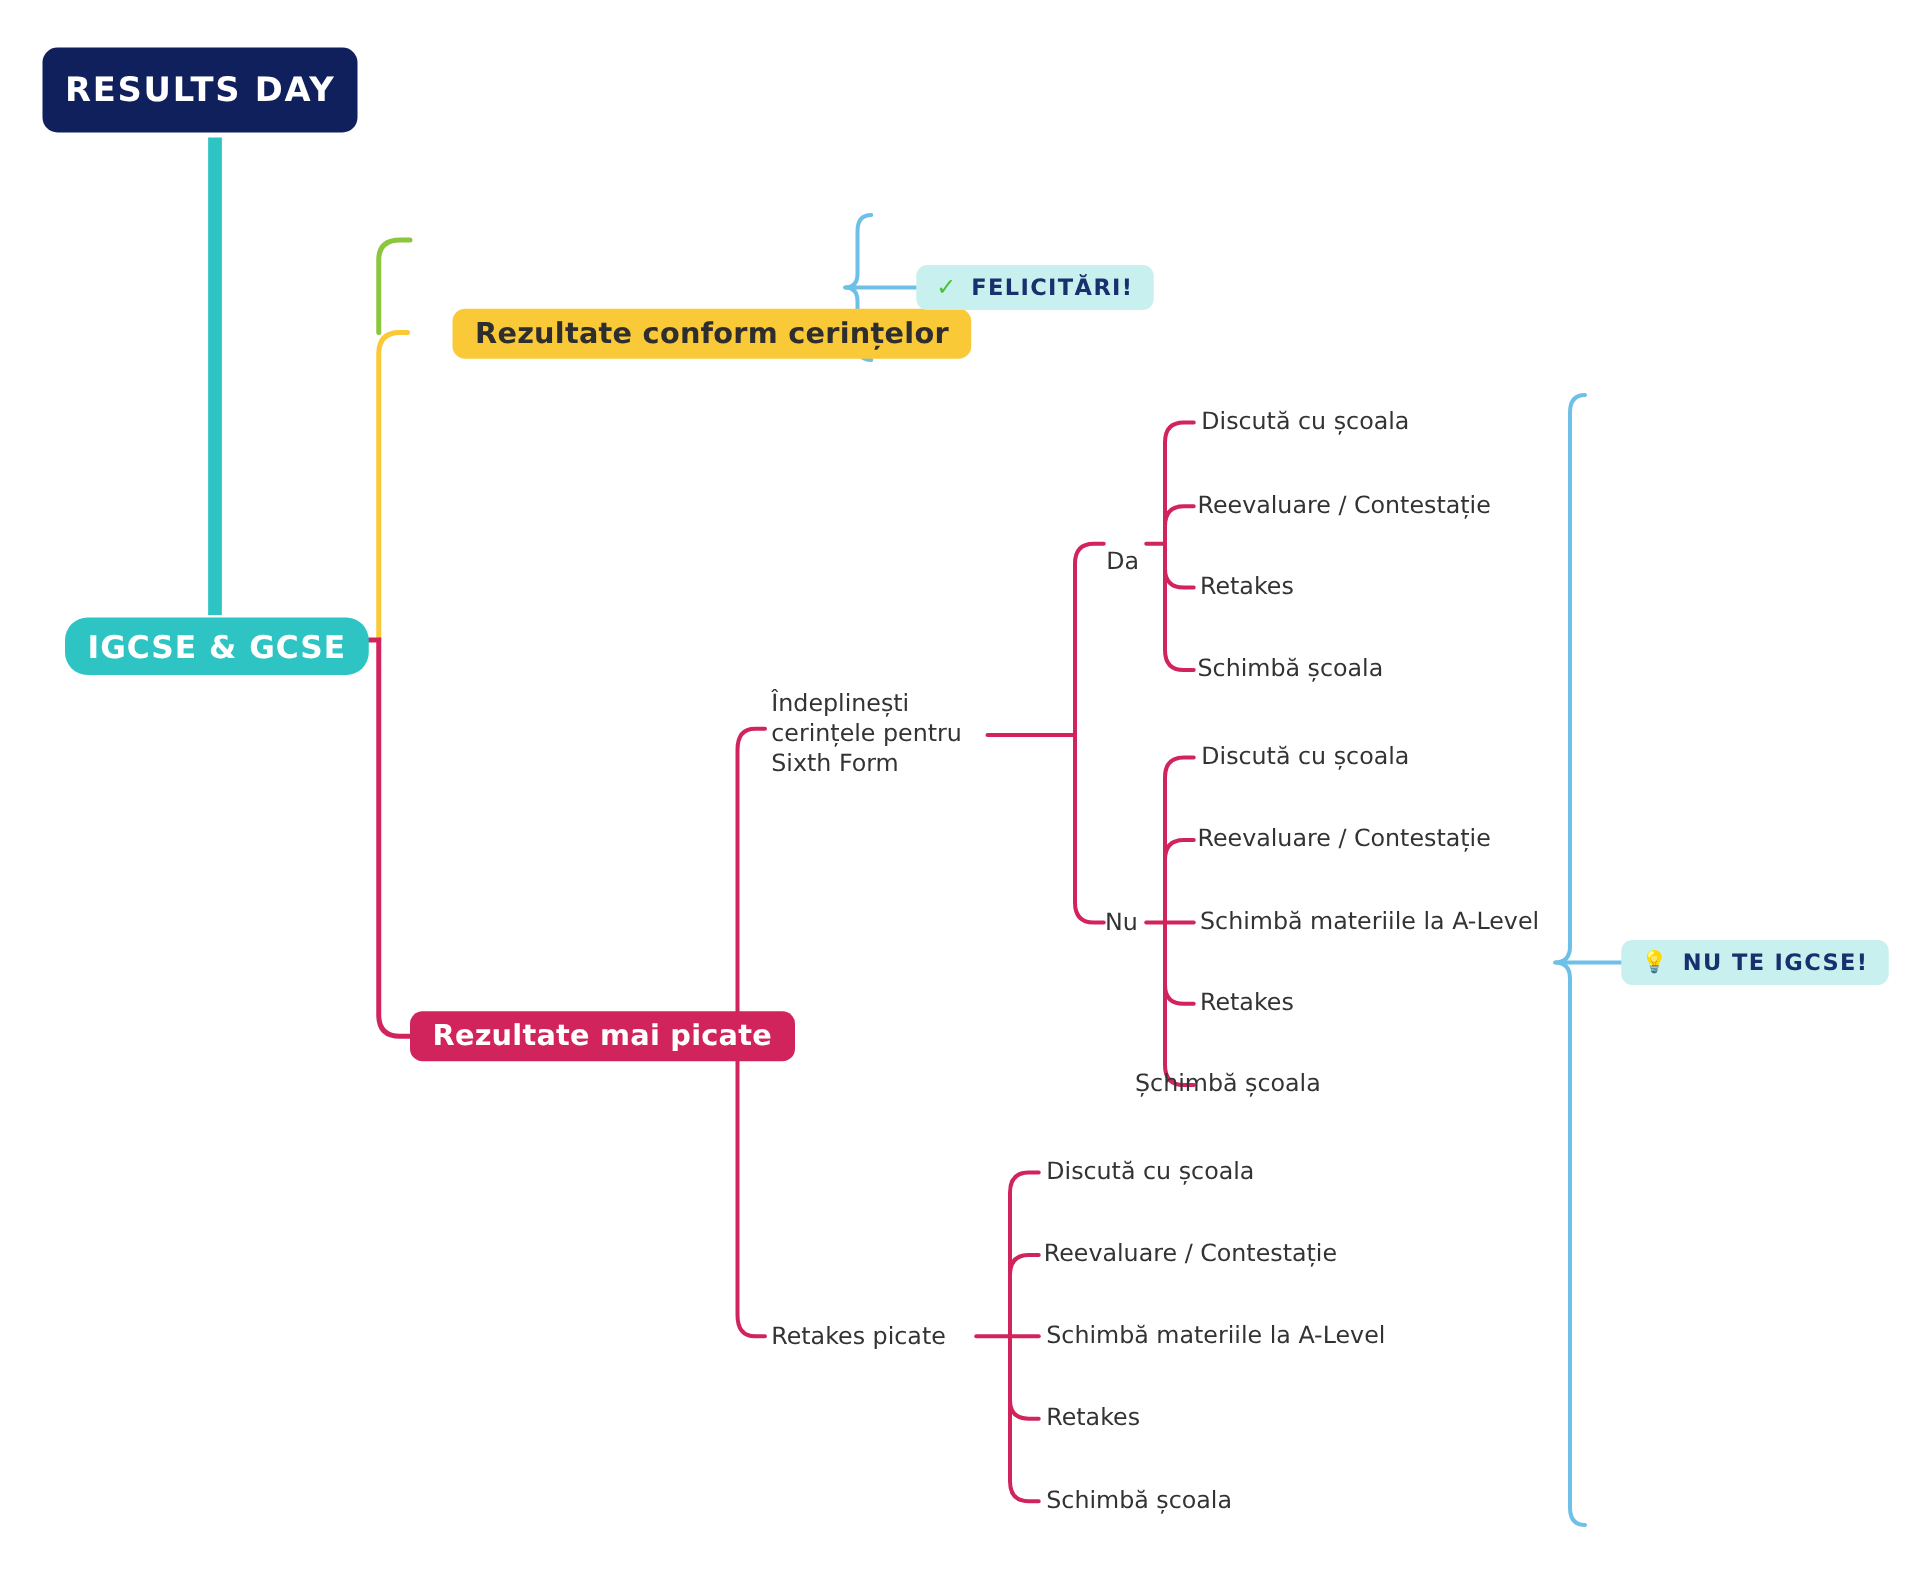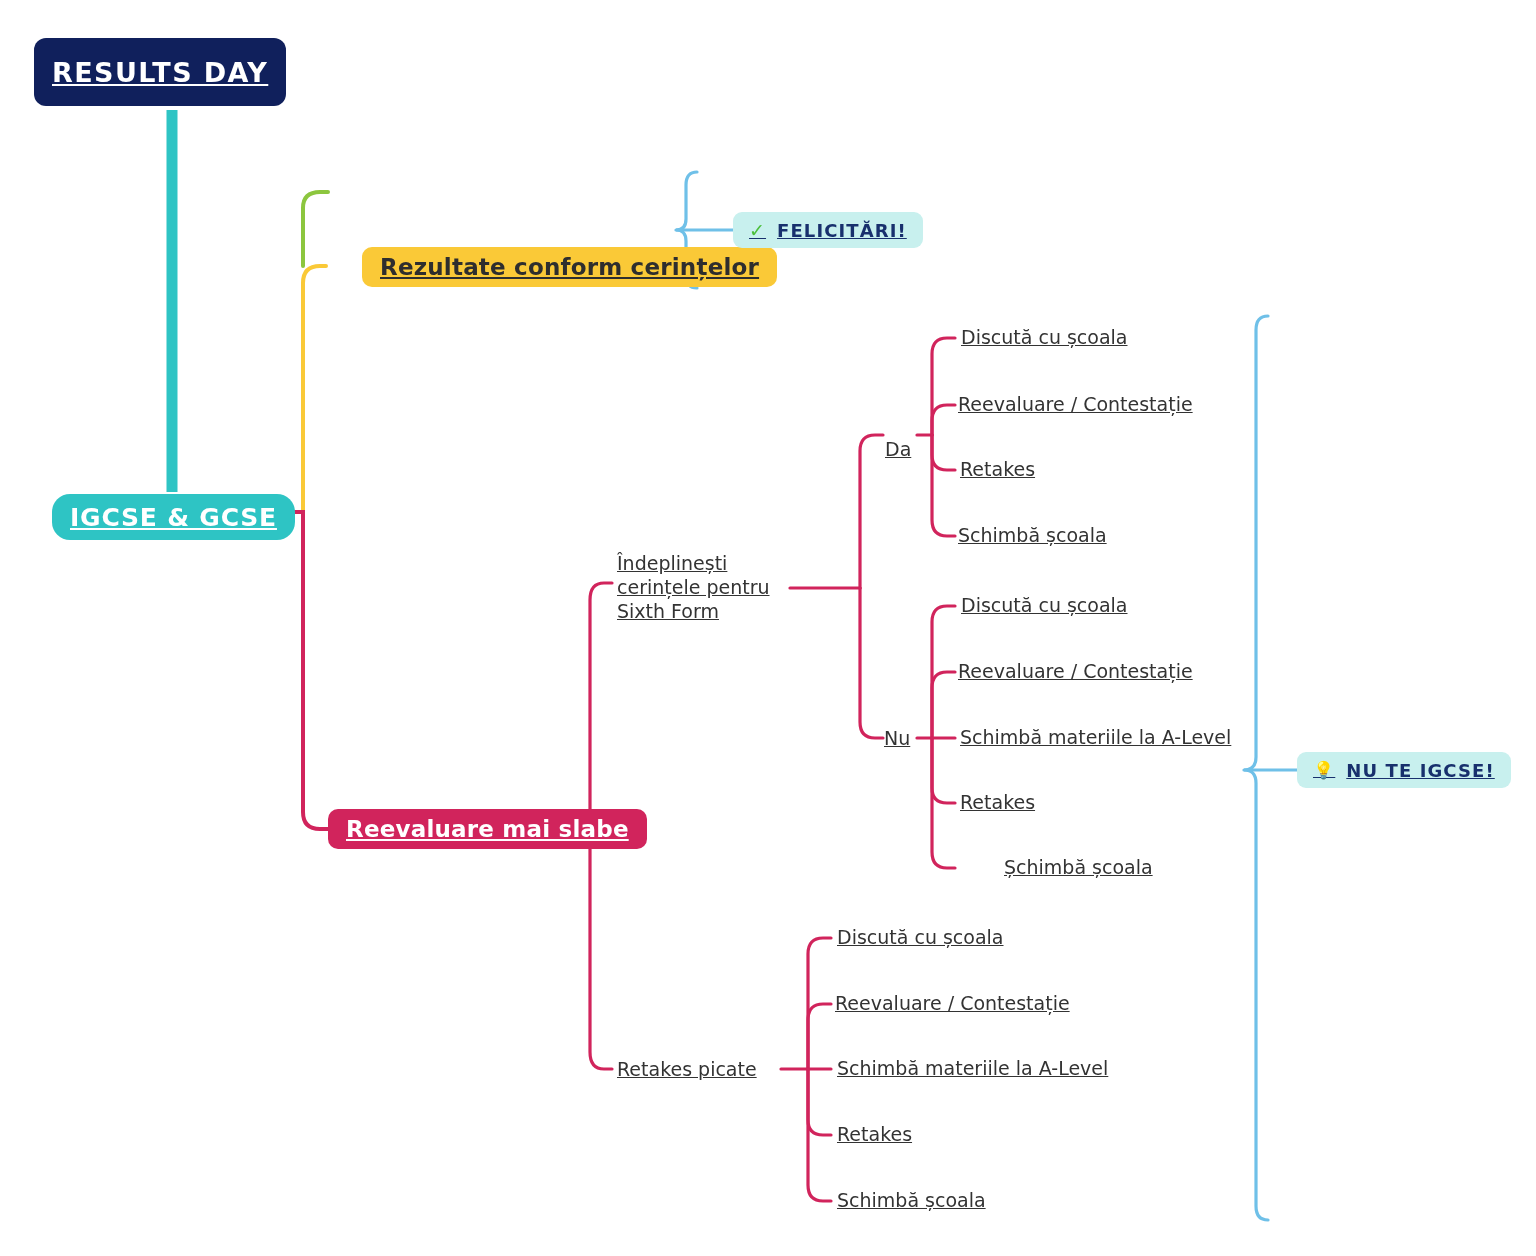--- a/index.html
+++ b/index.html
@@ -5,21 +5,21 @@
   html,body{margin:0;padding:0;}
   body{
     width:1536px;height:1256px;
     background:#ffffff;
     font-family:"DejaVu Sans","Liberation Sans",sans-serif;
     position:relative;overflow:hidden;
   }
   #canvas{position:absolute;inset:0;width:1536px;height:1256px;}
   svg#wires{position:absolute;left:0;top:0;width:1536px;height:1256px;pointer-events:none;}
 
-  .node{position:absolute;box-sizing:border-box;display:flex;align-items:center;text-decoration:underline;}
+  .node{position:absolute;box-sizing:border-box;display:flex;align-items:center;}
 
   .pill{
     border-radius:10px;
     padding:0 18px;
     font-weight:700;
     letter-spacing:.2px;
     white-space:nowrap;
   }
   .pill.root{
     background:#10205c;color:#ffffff;
@@ -122,21 +122,21 @@
   <div class="node pill amber" style="left:326px;top:247px;height:40px;margin-left:36px;">
     <span>Rezultate conform cerințelor</span>
   </div>
 
   <div class="node badge" style="left:733px;top:212px;height:36px;">
     <span class="check">✓</span>
     <span>FELICITĂRI!</span>
   </div>
 
   <div class="node pill crimson" style="left:328px;top:809px;height:40px;">
-    <span>Reevaluare mai slabe</span>
+    <span>Rezultate mai picate</span>
   </div>
 
   <div class="node badge" style="left:1297px;top:752px;height:36px;">
     <span class="gi">💡</span>
     <span>NU TE IGCSE!</span>
   </div>
 
   <div class="node leaf multi" style="left:617px;top:546px;height:78px;align-items:flex-end;">
     <span>Îndeplinești
 cerințele pentru
@@ -168,21 +168,21 @@
   </div>
   <div class="node leaf" style="left:958px;top:659px;height:26px;">
     <span>Reevaluare / Contestație</span>
   </div>
   <div class="node leaf" style="left:960px;top:725px;height:26px;">
     <span>Schimbă materiile la A-Level</span>
   </div>
   <div class="node leaf" style="left:960px;top:790px;height:26px;">
     <span>Retakes</span>
   </div>
-  <div class="node leaf" style="left:1004px;top:855px;height:26px;align-items:center;">
+  <div class="node leaf" style="left:908px;top:855px;height:26px;align-items:center;">
     <span>Șchimbă școala</span>
   </div>
 
   <div class="node branchlabel" style="left:617px;top:1056px;height:26px;">
     <span>Retakes picate</span>
   </div>
 
   <div class="node leaf" style="left:837px;top:925px;height:26px;">
     <span>Discută cu școala</span>
   </div>

